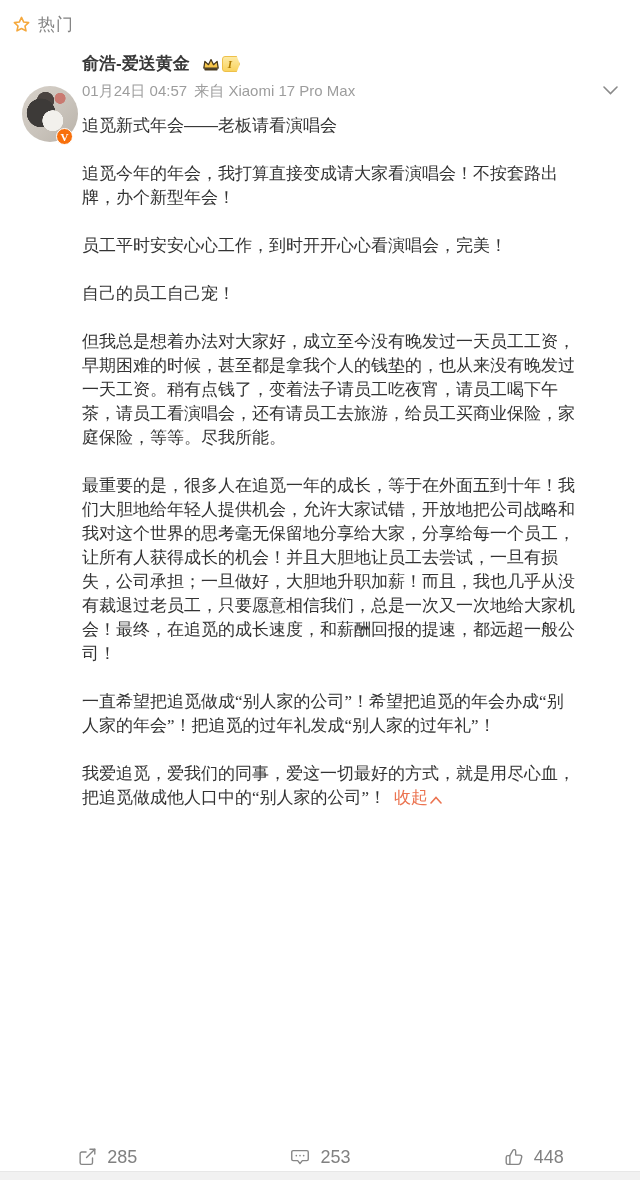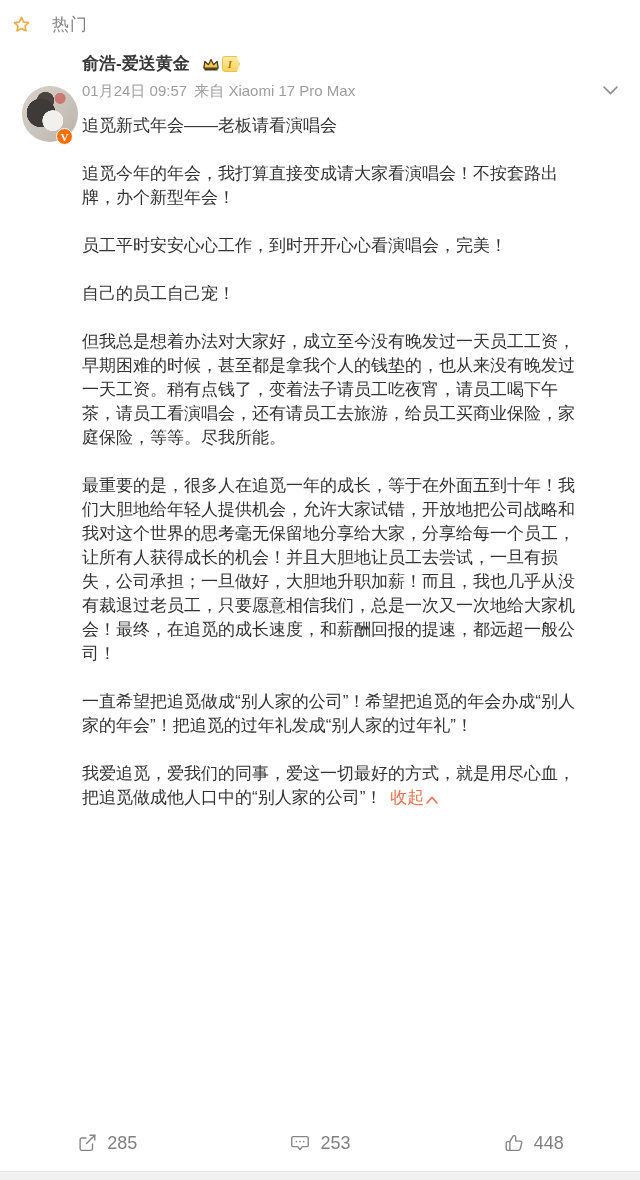--- a/index.html
+++ b/index.html
@@ -9,21 +9,21 @@
     background: #ffffff;
     font-family: "Liberation Sans", "DejaVu Sans", sans-serif;
     color: #333333;
     overflow: hidden;
     position: relative;
   }
   
   .feed-header {
     display: flex;
     align-items: center;
-    gap: 21px;
+    gap: 7px;
     padding: 12px 0 0 12px;
     height: 36px;
   }
   .feed-header .label {
     font-size: 17px;
     color: #848484;
     letter-spacing: 1px;
   }
   
   .post { position: relative; padding: 14px 60px 0 82px; }
@@ -74,30 +74,31 @@
   }
   
   .post-title {
     font-size: 17px; line-height: 24px; color: #333333;
     margin-top: 12px; margin-bottom: 24px;
   }
   .post-body p {
     font-size: 17px; line-height: 24px; color: #333333;
     margin-bottom: 24px;
     word-break: break-all;
+    font-family: Liberation Serif, serif;
   }
   .post-body p:last-child { margin-bottom: 0; }
   .collapse-link {
     color: #eb7350; text-decoration: none; cursor: pointer;
     margin-left: 8px; white-space: nowrap;
   }
   .collapse-link svg { vertical-align: -1px; margin-left: 2px; }
   
   .action-bar {
-    position: absolute; left: 0; right: 0; bottom: 20px;
+    position: absolute; left: 0; right: 0; bottom: 6px;
     height: 34px; display: flex; align-items: center;
   }
   .action-item {
     flex: 1; display: flex; align-items: center; justify-content: center;
     gap: 9px; color: #818181; font-size: 18px; cursor: pointer;
     background: none; border: none;
     font-family: "Liberation Sans", "DejaVu Sans", sans-serif;
   }
   .bottom-strip {
     position: absolute; left: 0; right: 0; bottom: 0; height: 9px;
@@ -136,21 +137,21 @@
         <svg width="18" height="15" viewBox="0 0 20 16">
           <path d="M2 12 L3.2 4.5 L7.2 8.2 L10 2.5 L12.8 8.2 L16.8 4.5 L18 12 Z" fill="#f6c64b" stroke="#46381f" stroke-width="1.4" stroke-linejoin="round"></path>
           <rect x="2.6" y="12.2" width="14.8" height="2.4" rx="1" fill="#46381f"></rect>
         </svg>
       </span>
       <span class="level-tag">I</span>
     </span>
   </div>
 
   <div class="meta-row">
-    <span>01月24日 09:57</span>
+    <span>01月24日 04:57</span>
     <span class="source">来自 Xiaomi 17 Pro Max</span>
   </div>
 
   <div class="post-title">追觅新式年会——老板请看演唱会</div>
 
   <div class="post-body">
     <p>追觅今年的年会，我打算直接变成请大家看演唱会！不按套路出牌，办个新型年会！</p>
     <p>员工平时安安心心工作，到时开开心心看演唱会，完美！</p>
     <p>自己的员工自己宠！</p>
     <p>但我总是想着办法对大家好，成立至今没有晚发过一天员工工资，早期困难的时候，甚至都是拿我个人的钱垫的，也从来没有晚发过一天工资。稍有点钱了，变着法子请员工吃夜宵，请员工喝下午茶，请员工看演唱会，还有请员工去旅游，给员工买商业保险，家庭保险，等等。尽我所能。</p>

